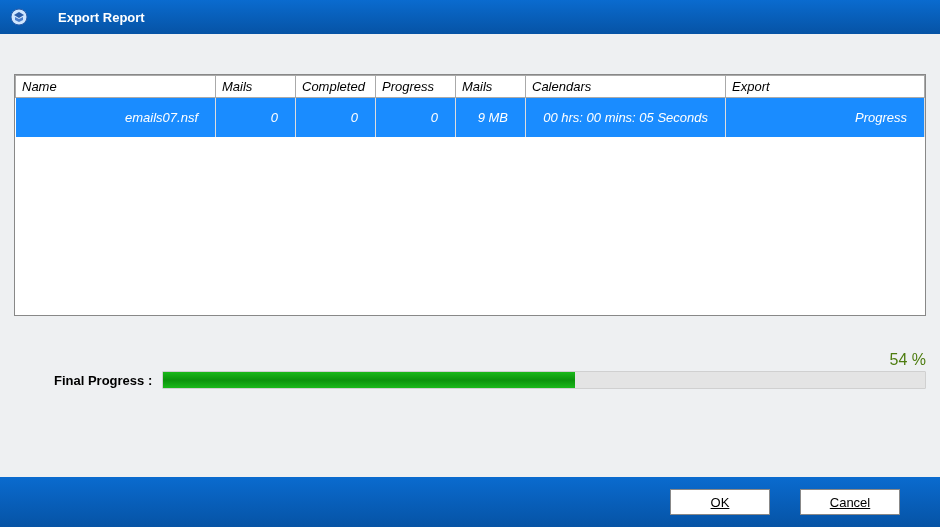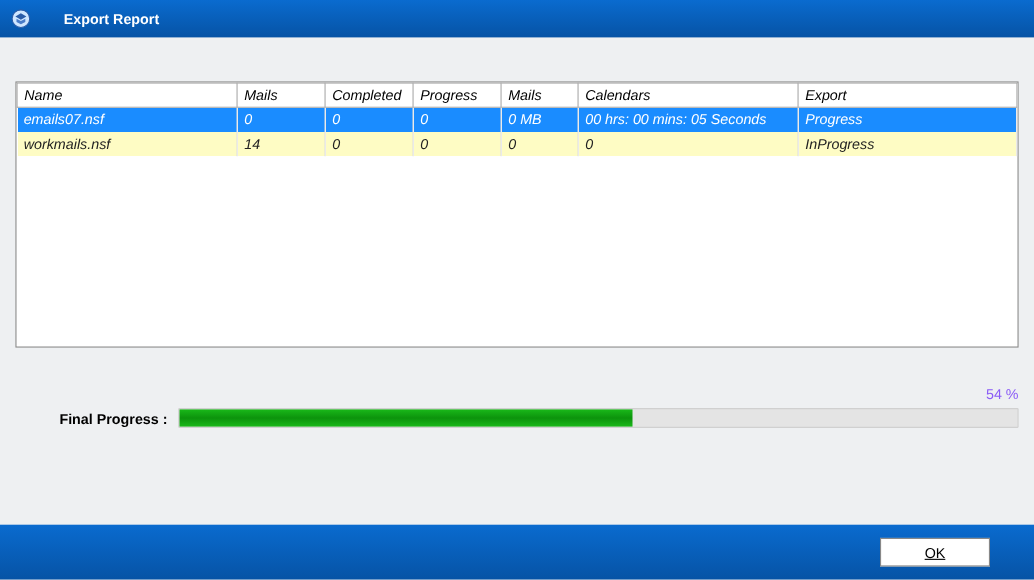--- a/index.html
+++ b/index.html
@@ -55,25 +55,26 @@
       text-align: left;
       font-weight: 400;
       background: #fff;
       border: 1px solid #aaa;
       padding: 3px 6px;
       font-size: 13px;
       height: 22px;
     }
     td {
       border-right: 1px solid #ddd;
-      padding: 3px 6px;
-      height: 22px;
+      padding: 3px 17px;
+      height: 39px;
       font-size: 13px;
       overflow: hidden;
       white-space: nowrap;
+      text-align: right;
     }
     tr.row-selected td {
       background: #1a8cff;
       color: #fff;
     }
     tr.row-inprogress td {
       background: #fefcc4;
       color: #222;
     }
     
@@ -86,22 +87,22 @@
     .col-status { width: auto; }
 
     .progress-section {
       margin-top: 55px;
       position: relative;
     }
     .progress-percent {
       position: absolute;
       right: 0;
       top: -20px;
-      font-size: 13px;
-      color: #8b5cf6;
+      font-size: 16px;
+      color: #4d7c0f;
     }
     .progress-row {
       display: flex;
       align-items: center;
       padding-left: 40px;
     }
     .progress-label {
       font-weight: 600;
       font-size: 13px;
       margin-right: 10px;
@@ -175,43 +176,35 @@
           <th>Calendars</th>
           <th>Export</th>
         </tr>
       </thead>
       <tbody>
         <tr class="row-selected">
           <td>emails07.nsf</td>
           <td>0</td>
           <td>0</td>
           <td>0</td>
-          <td>0 MB</td>
+          <td>9 MB</td>
           <td>00 hrs: 00 mins: 05 Seconds</td>
           <td>Progress</td>
-        </tr>
-        <tr class="row-inprogress">
-          <td>workmails.nsf</td>
-          <td>14</td>
-          <td>0</td>
-          <td>0</td>
-          <td>0</td>
-          <td>0</td>
-          <td>InProgress</td>
         </tr>
       </tbody>
     </table>
   </div>
 
   <div class="progress-section">
     <div class="progress-percent">54 %</div>
     <div class="progress-row">
       <div class="progress-label">Final Progress :</div>
       <div class="progress-bar-outer">
         <div class="progress-bar-inner" style="width: 54%;"></div>
       </div>
     </div>
   </div>
 </div>
 
 <div class="footer-bar">
   <button>OK</button>
+  <button>Cancel</button>
 </div>
 
 </body></html>

